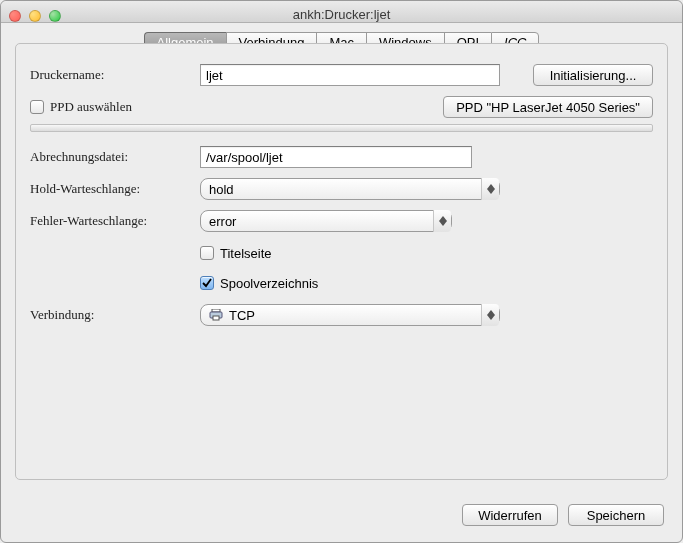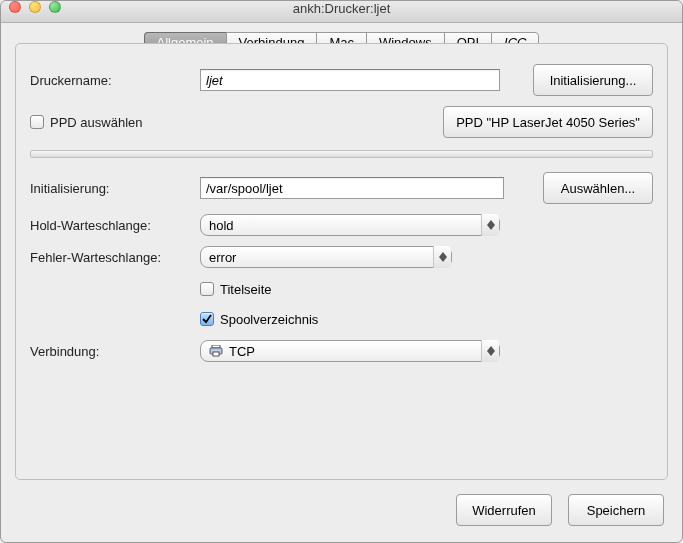--- a/index.html
+++ b/index.html
@@ -22,21 +22,21 @@
     border: 1px solid #9a9a9a;
     position: relative;
   }
   .titlebar {
     height: 22px;
     background: linear-gradient(to bottom, #ebebeb 0%, #d4d4d4 100%);
     border-bottom: 1px solid #b0b0b0;
     border-radius: 6px 6px 0 0;
     position: relative;
     display: flex;
-    align-items: flex-start;
+    align-items: flex-end;
   }
   .traffic-lights {
     display: flex;
     gap: 8px;
     margin-left: 8px;
     align-items: center;
   }
   .tl {
     width: 12px;
     height: 12px;
@@ -95,40 +95,41 @@
     display: flex;
     align-items: center;
     margin-bottom: 10px;
     min-height: 22px;
   }
   .label {
     width: 170px;
     text-align: left;
     color: #222;
     font-size: 13px;
+    font-family: Liberation Serif, serif;
   }
   .field {
     flex: 1;
     display: flex;
     align-items: center;
     gap: 10px;
   }
   input[type=text] {
     height: 22px;
     border: 1px solid #9b9b9b;
     border-top-color: #7f7f7f;
     border-radius: 0;
     background: #fff;
     padding: 0 5px;
     font-size: 13px;
     font-family: inherit;
     box-shadow: inset 0 1px 1px rgba(0,0,0,0.06);
   }
   .btn {
-    height: 32px;
+    height: 22px;
     padding: 0 14px;
     border: 1px solid #9b9b9b;
     border-radius: 4px;
     background: linear-gradient(to bottom, #ffffff, #e6e6e6);
     font-size: 13px;
     font-family: inherit;
     cursor: default;
     display: inline-flex;
     align-items: center;
     justify-content: center;
@@ -190,21 +191,21 @@
     margin: 6px 0 14px 0;
     border: 1px solid #c0c0c0;
     border-radius: 2px;
     background: linear-gradient(to bottom, #f8f8f8, #dcdcdc);
   }
   .footer {
     position: absolute;
     bottom: 16px;
     right: 18px;
     display: flex;
-    gap: 16px;
+    gap: 10px;
   }
   .printer-icon svg { display: block; }
 </style>
 </head>
 <body>
 
 <div class="window">
 
   <div class="titlebar">
     <div class="traffic-lights">
@@ -224,47 +225,46 @@
       <div class="tab">OPI</div>
       <div class="tab">ICC</div>
     </div>
   </div>
 
   <div class="groupbox">
 
     <div class="row">
       <div class="label">Druckername:</div>
       <div class="field">
-        <input type="text" style="width: 300px; font-style: italic;" value="ljet">
+        <input type="text" style="width: 300px;" value="ljet">
         <div style="flex:1"></div>
         <button class="btn" style="width:120px">Initialisierung...</button>
       </div>
     </div>
 
-    <div class="row" style="margin-bottom:12px">
+    <div class="row" style="margin-bottom:6px">
       <div class="label" style="display:flex;align-items:center;gap:6px">
         <span class="cbx">
           
         </span>
         <span>PPD auswählen</span>
       </div>
       <div class="field">
         <div style="flex:1"></div>
         <button class="btn" style="padding:0 12px">PPD "HP LaserJet 4050 Series"</button>
       </div>
     </div>
 
     <div class="hr"></div>
 
     <div class="row">
-      <div class="label">Initialisierung:</div>
-      <div class="field">
-        <input type="text" style="width: 304px;" value="/var/spool/ljet">
+      <div class="label">Abrechnungsdatei:</div>
+      <div class="field">
+        <input type="text" style="width: 272px;" value="/var/spool/ljet">
         <div style="flex:1"></div>
-        <button class="btn" style="width:110px">Auswählen...</button>
       </div>
     </div>
 
     <div class="row">
       <div class="label">Hold-Warteschlange:</div>
       <div class="field">
         <div class="select" style="width:300px">
           <span>hold</span>
           <span class="arrows">
             <svg width="8" height="5" viewBox="0 0 8 5">

